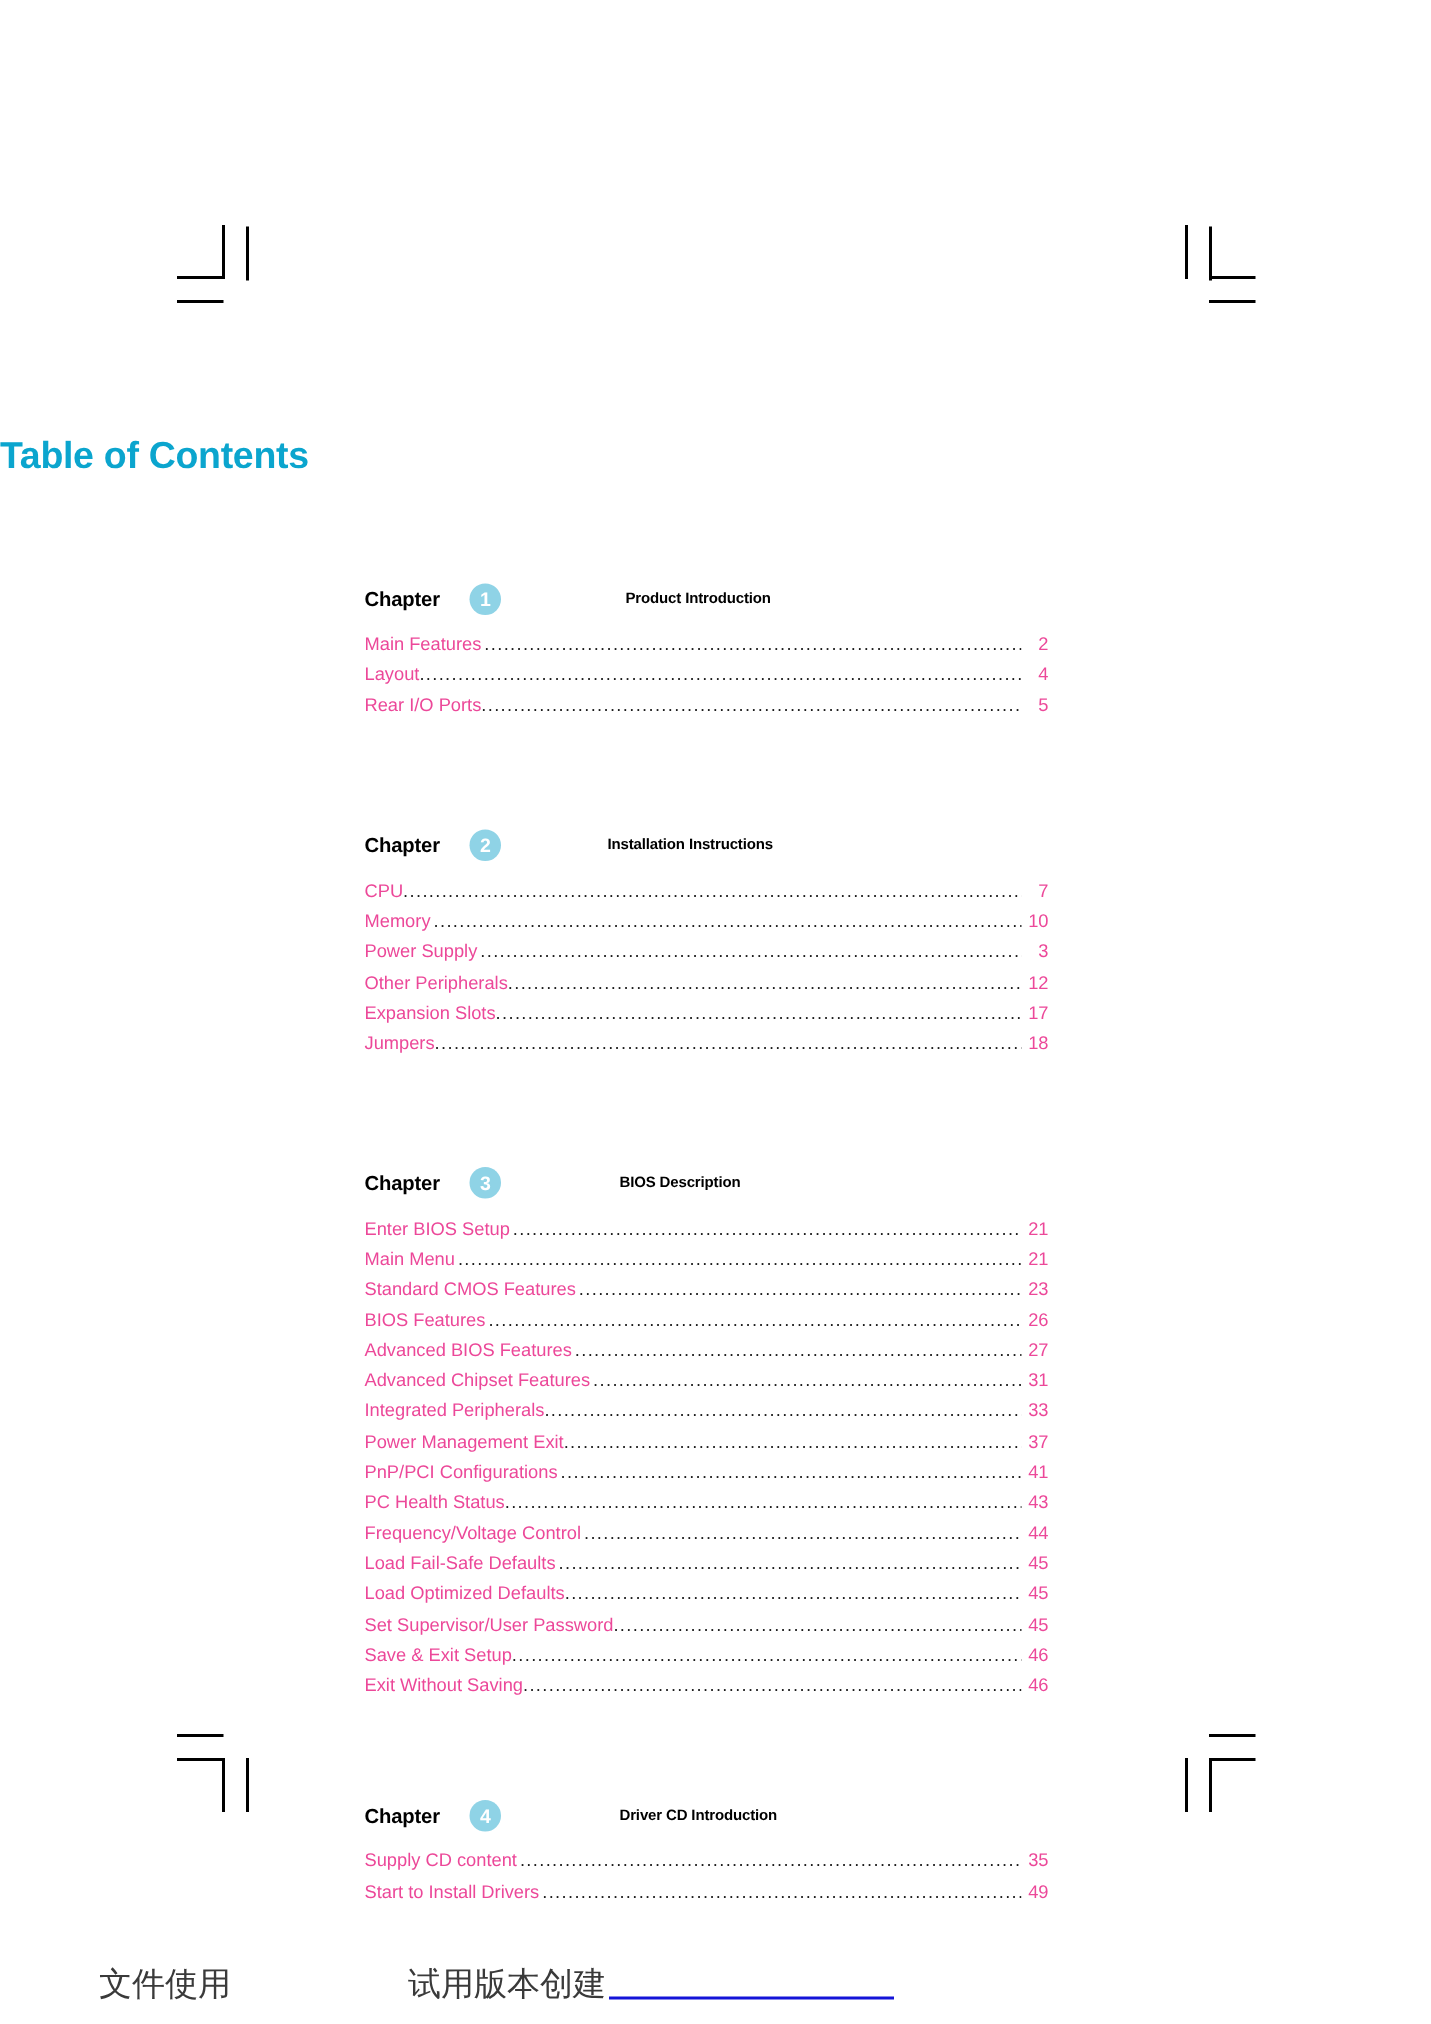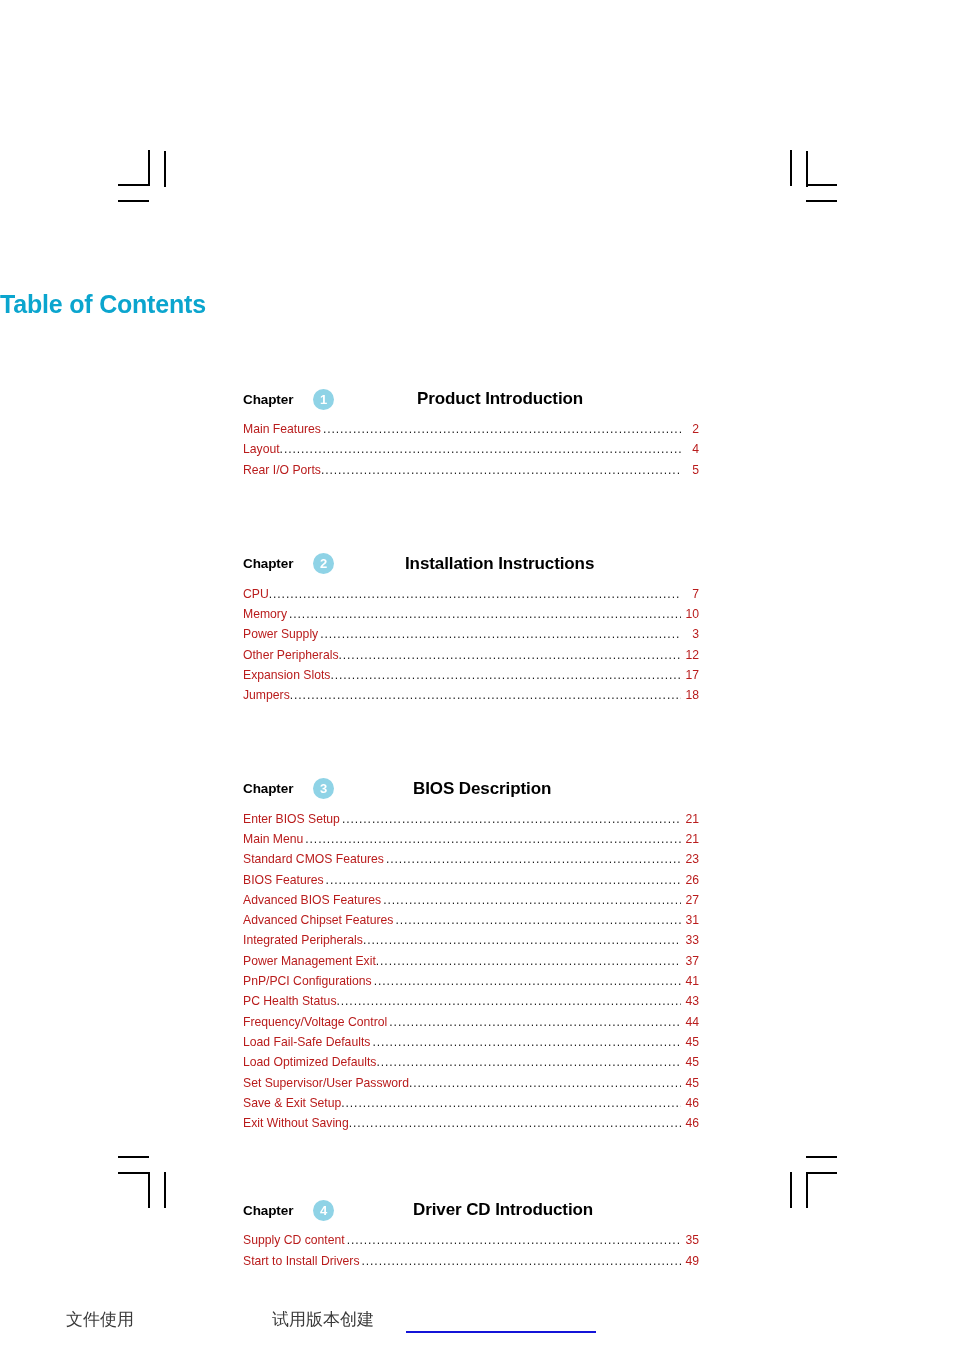--- a/index.html
+++ b/index.html
@@ -93,39 +93,39 @@
     font-size: 13px;
     font-weight: bold;
     display: flex;
     align-items: center;
     justify-content: center;
     line-height: 1;
     margin-right: 4px;
   }
   .chapter-title {
     margin-left: 56px;
-    font-size: 17px;
+    font-size: 10px;
     font-weight: bold;
     white-space: nowrap;
     padding-left: 24px;
   }
   .chapter-title.indent-a { margin-left: 55px; }
   .chapter-title.indent-b { margin-left: 43px; }
   .chapter-title.indent-c { margin-left: 51px; }
   .chapter-title.indent-d { margin-left: 51px; }
 
   .entries { margin-top: 8px; }
 
   .entry {
     display: flex;
     align-items: baseline;
     font-size: 12.2px;
     line-height: 20.3px;
     white-space: nowrap;
-    color: #b91c1c;
+    color: #ec4899;
   }
   .entry .label { flex: 0 0 auto; }
   .entry .leader {
     flex: 1 1 auto;
     overflow: hidden;
     margin: 0 2px 0 2px;
     font-size: 12.2px;
     letter-spacing: 0.9px;
     color: #1a1a1a;
   }
@@ -147,21 +147,21 @@
   .footer {
     position: absolute;
     left: 0;
     top: 1300px;
     width: 954px;
     height: 40px;
   }
   .footer-text {
     position: absolute;
     font-family: "DejaVu Sans", sans-serif;
-    font-size: 17px;
+    font-size: 22px;
     color: #3a3a3a;
     white-space: nowrap;
   }
   .footer-a { left: 66px;  top: 8px; }
   .footer-b { left: 272px; top: 8px; }
   .footer-rule {
     position: absolute;
     left: 406px;
     top: 1331px;
     width: 190px;

